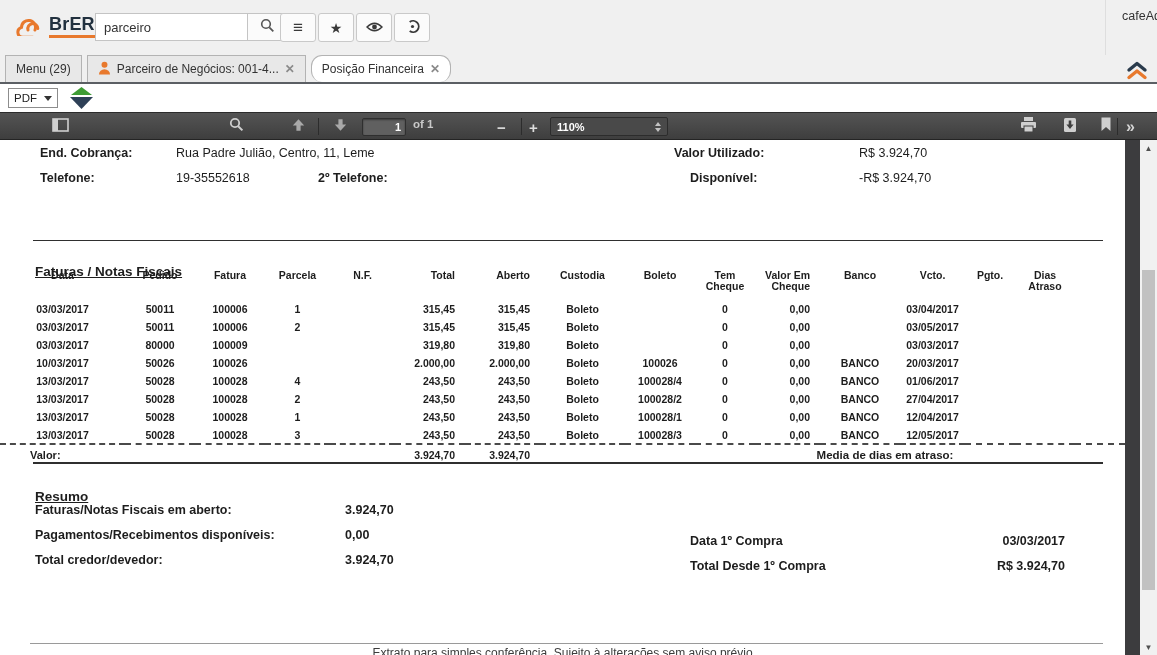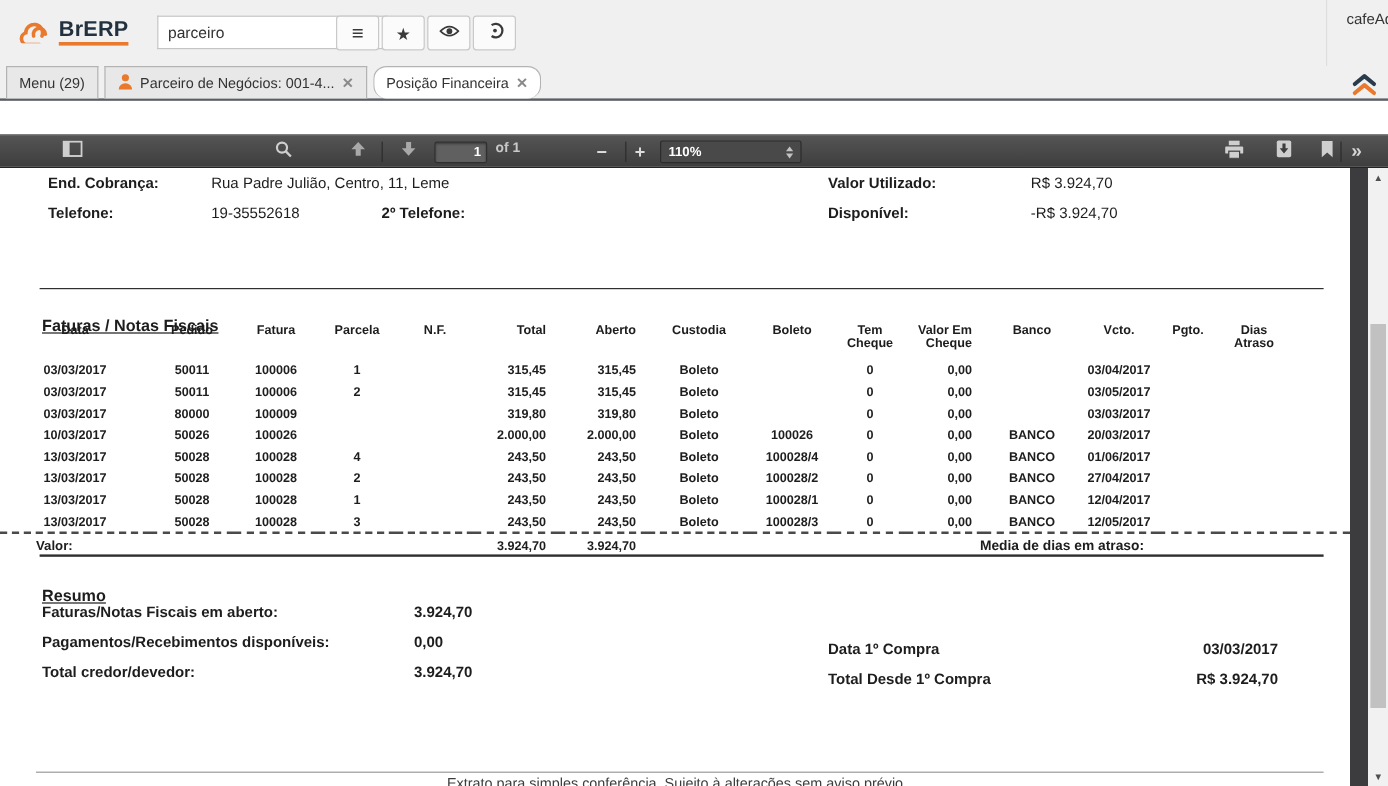--- a/index.html
+++ b/index.html
@@ -5,21 +5,21 @@
   * { box-sizing: border-box; margin: 0; padding: 0; }
   body { font-family: "Liberation Sans", sans-serif; background:#888; }
   .screen { position:relative; width:1157px; height:655px; background:#fff; overflow:hidden; }
 
   
   .topbar { position:absolute; left:0; top:0; width:1157px; height:55px; background:#f0f0f0; }
   .logo { position:absolute; left:14px; top:12px; display:flex; align-items:center; gap:5px; }
   .logo-text { font-size:18px; font-weight:800; color:#22313f; letter-spacing:.2px; line-height:1; }
   .logo-sub { width:58px; height:3px; background:#e8792d; margin-top:2px; }
   .searchwrap { position:absolute; left:95px; top:13px; display:flex; height:28px; }
-  .searchwrap input { width:152px; height:28px; border:1px solid #c4c4c4; border-right:none; padding:0 8px; font-size:13px; color:#333; outline:none; background:#fff; font-family:"Liberation Sans",sans-serif;margin-left:36px; }
+  .searchwrap input { width:152px; height:28px; border:1px solid #c4c4c4; border-right:none; padding:0 8px; font-size:13px; color:#333; outline:none; background:#fff; font-family:"Liberation Sans",sans-serif; }
   .searchbtn { width:40px; height:28px; background:#fbfbfb; border:1px solid #c4c4c4; display:flex; align-items:center; justify-content:center; cursor:pointer; }
   .hbtn { position:absolute; top:13px; width:36px; height:29px; background:#fbfbfb; border:1px solid #c9c9c9; border-radius:3px; display:flex; align-items:center; justify-content:center; cursor:pointer; font-size:15px; color:#3a3a3a; }
   .hbtn.b1{ left:280px; font-size:17px; font-weight:bold; }
   .hbtn.b2{ left:318px; }
   .hbtn.b3{ left:356px; }
   .hbtn.b4{ left:394px; }
   .user-sep { position:absolute; left:1105px; top:0; height:55px; border-left:1px solid #dedede; }
   .username { position:absolute; left:1122px; top:9px; font-size:12.5px; color:#333; white-space:nowrap; cursor:pointer; }
 
   
@@ -156,20 +156,34 @@
     <div class="collapse">
       <span>
         <svg width="24" height="19" viewBox="0 0 24 19">
             <polyline points="4,9 12,2.5 20,9" fill="none" stroke="#2a3b4c" stroke-width="3.4" stroke-linecap="round" stroke-linejoin="round"></polyline>
             <polyline points="4,16.5 12,10 20,16.5" fill="none" stroke="#e8792d" stroke-width="3.4" stroke-linecap="round" stroke-linejoin="round"></polyline>
           </svg>
       </span>
     </div>
   </div>
 
+  <div class="exportbar">
+    <div class="fmt-select">
+      <span>PDF</span>
+      <span class="fmt-caret"></span>
+    </div>
+    <div class="export-dl">
+      <span>
+        <svg width="27" height="24" viewBox="0 0 27 24">
+            <polygon points="13.5,1 24,9 3,9" fill="#3f9c35"></polygon>
+            <polygon points="2,11 25,11 13.5,23" fill="#2e4057"></polygon>
+          </svg>
+      </span>
+    </div>
+  </div>
 
   <div class="pdfbar">
     <div class="tbtn" style="left:46px;">
       <span>
         <svg width="17" height="14" viewBox="0 0 17 14">
             <rect x="1" y="1" width="15" height="12" fill="none" stroke="#cfcfcf" stroke-width="1.6"></rect>
             <rect x="1" y="1" width="5" height="12" fill="#cfcfcf"></rect>
           </svg>
       </span>
     </div>
@@ -236,21 +250,21 @@
     </div>
     <div class="tdiv" style="left:1117px;"></div>
     <div class="chev2"><span>»</span></div>
   </div>
 
   <div class="viewer">
     <div class="pdfpage">
 
       <div class="abs lbl" style="left:40px; top:6px;">End. Cobrança:</div>
       <div class="abs val" style="left:160px; top:6px;">Rua Padre Julião, Centro, 11, Leme</div>
-      <div class="abs lbl" style="left:690px; top:6px;">Valor Utilizado:</div>
+      <div class="abs lbl" style="left:674px; top:6px;">Valor Utilizado:</div>
       <div class="abs val" style="left:843px; top:6px;">R$ 3.924,70</div>
 
       <div class="abs lbl" style="left:40px; top:31px;">Telefone:</div>
       <div class="abs val" style="left:160px; top:31px;">19-35552618</div>
       <div class="abs lbl" style="left:318px; top:31px;">2º Telefone:</div>
       <div class="abs lbl" style="left:690px; top:31px;">Disponível:</div>
       <div class="abs val" style="left:843px; top:31px;">-R$ 3.924,70</div>
 
       <div class="secline" style="top:100px;"></div>
       <div class="heading" style="top:104px;">Faturas / Notas Fiscais</div>

